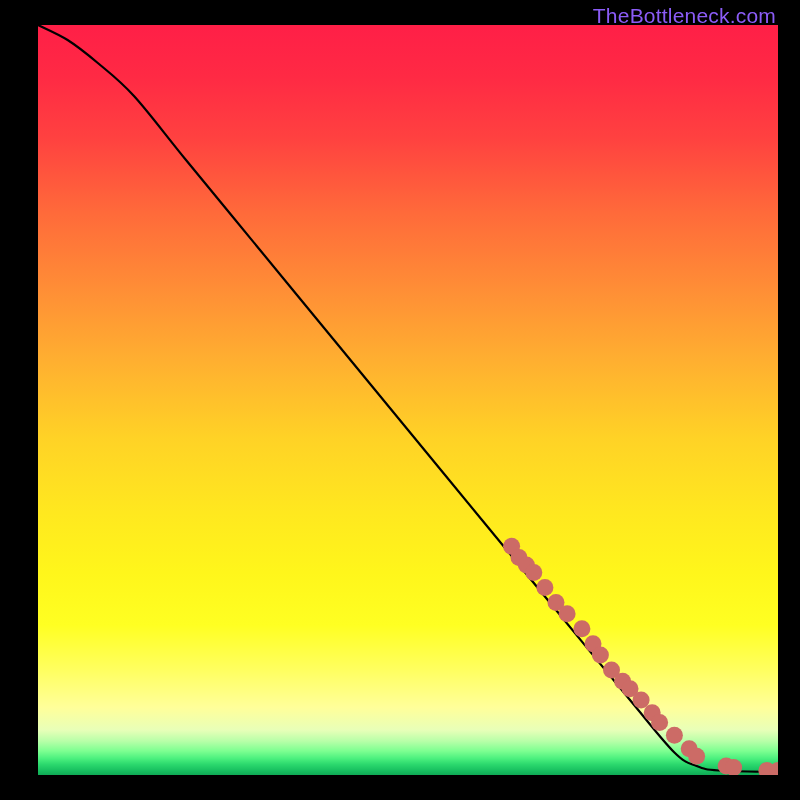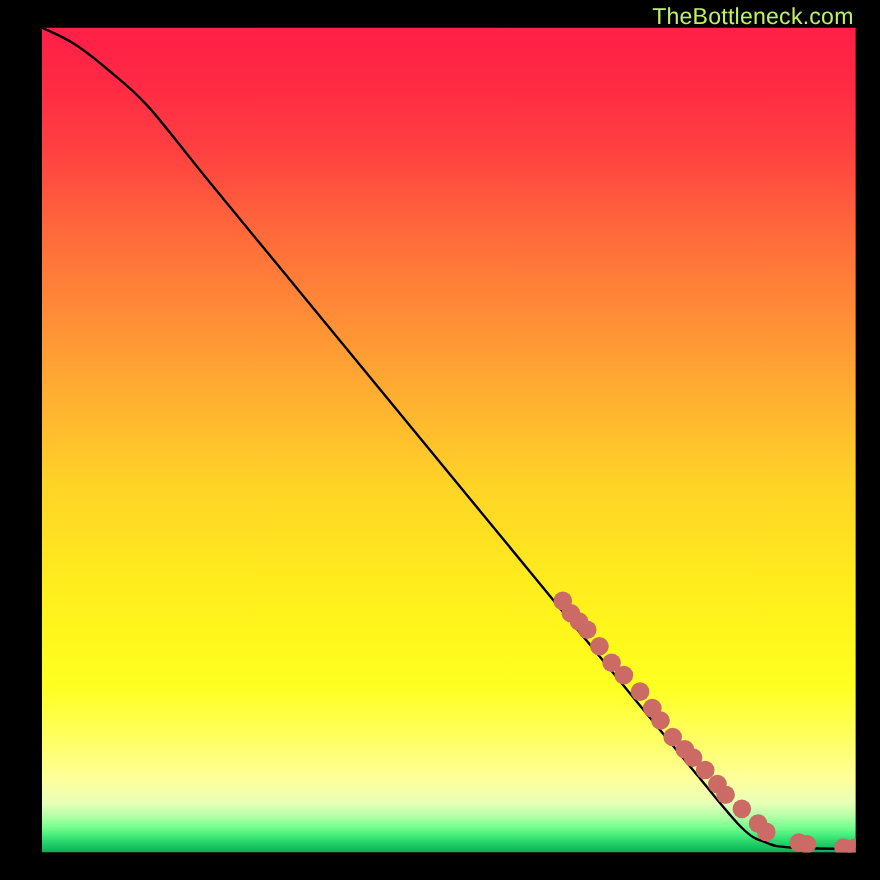--- a/index.html
+++ b/index.html
@@ -28,21 +28,21 @@
     position: absolute;
     left: 0;
     top: 0;
     width: 100%;
     height: 100%;
   }
   .watermark {
     position: absolute;
     top: 4px;
     right: 24px;
-    color: #bef264;
+    color: #8b5cf6;
     font-size: 21px;
     font-weight: 500;
     letter-spacing: 0.2px;
   }
   svg.overlay {
     position: absolute;
     left: 0;
     top: 0;
     width: 100%;
     height: 100%;

